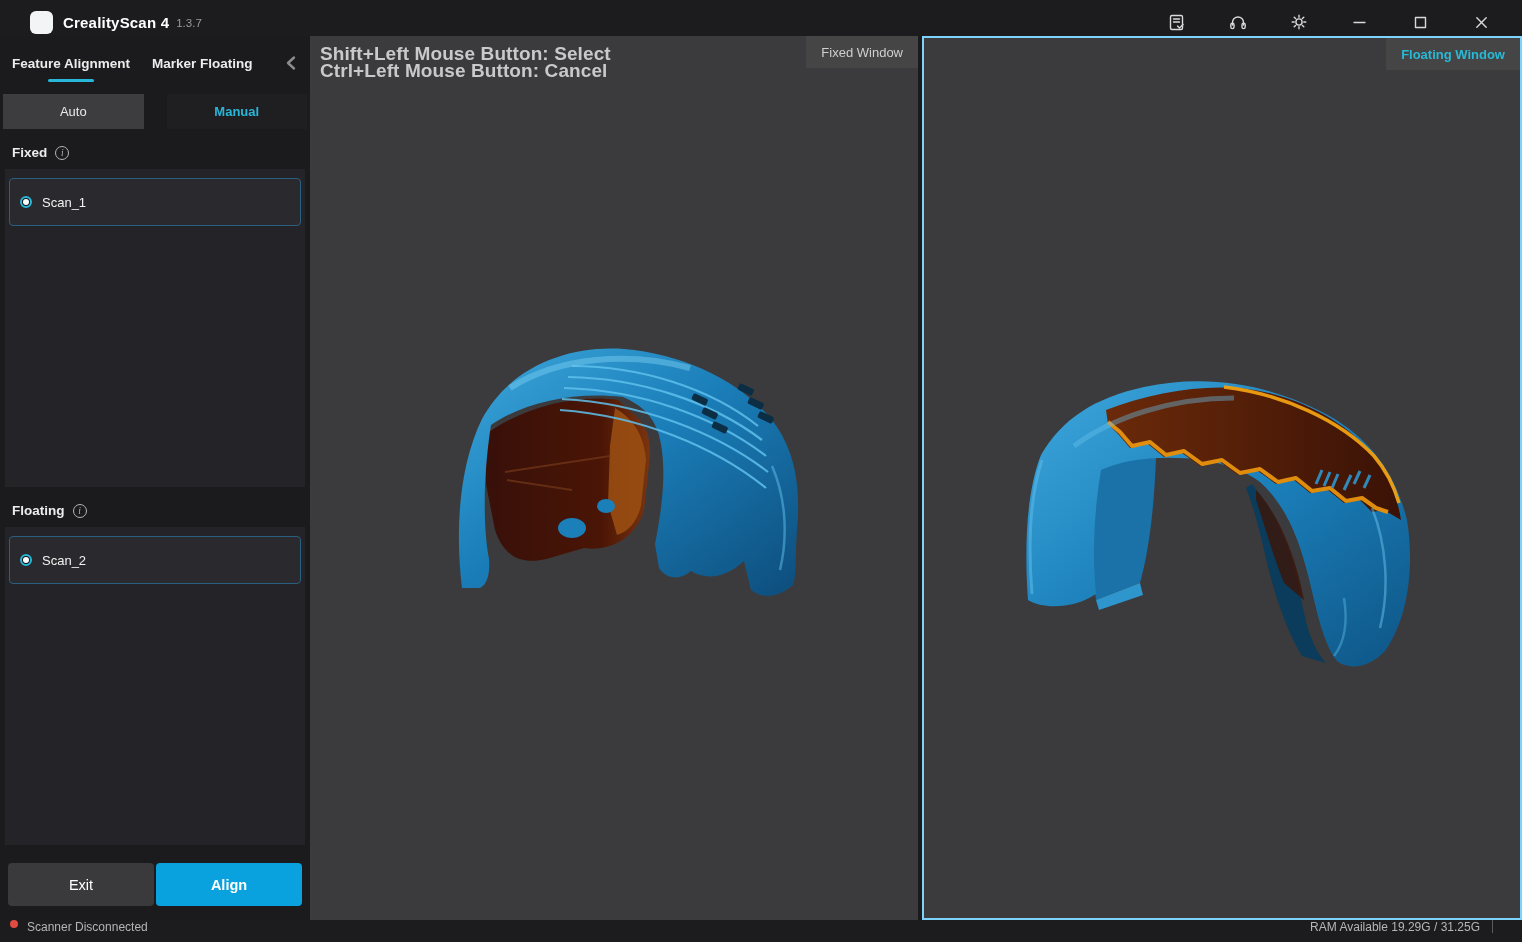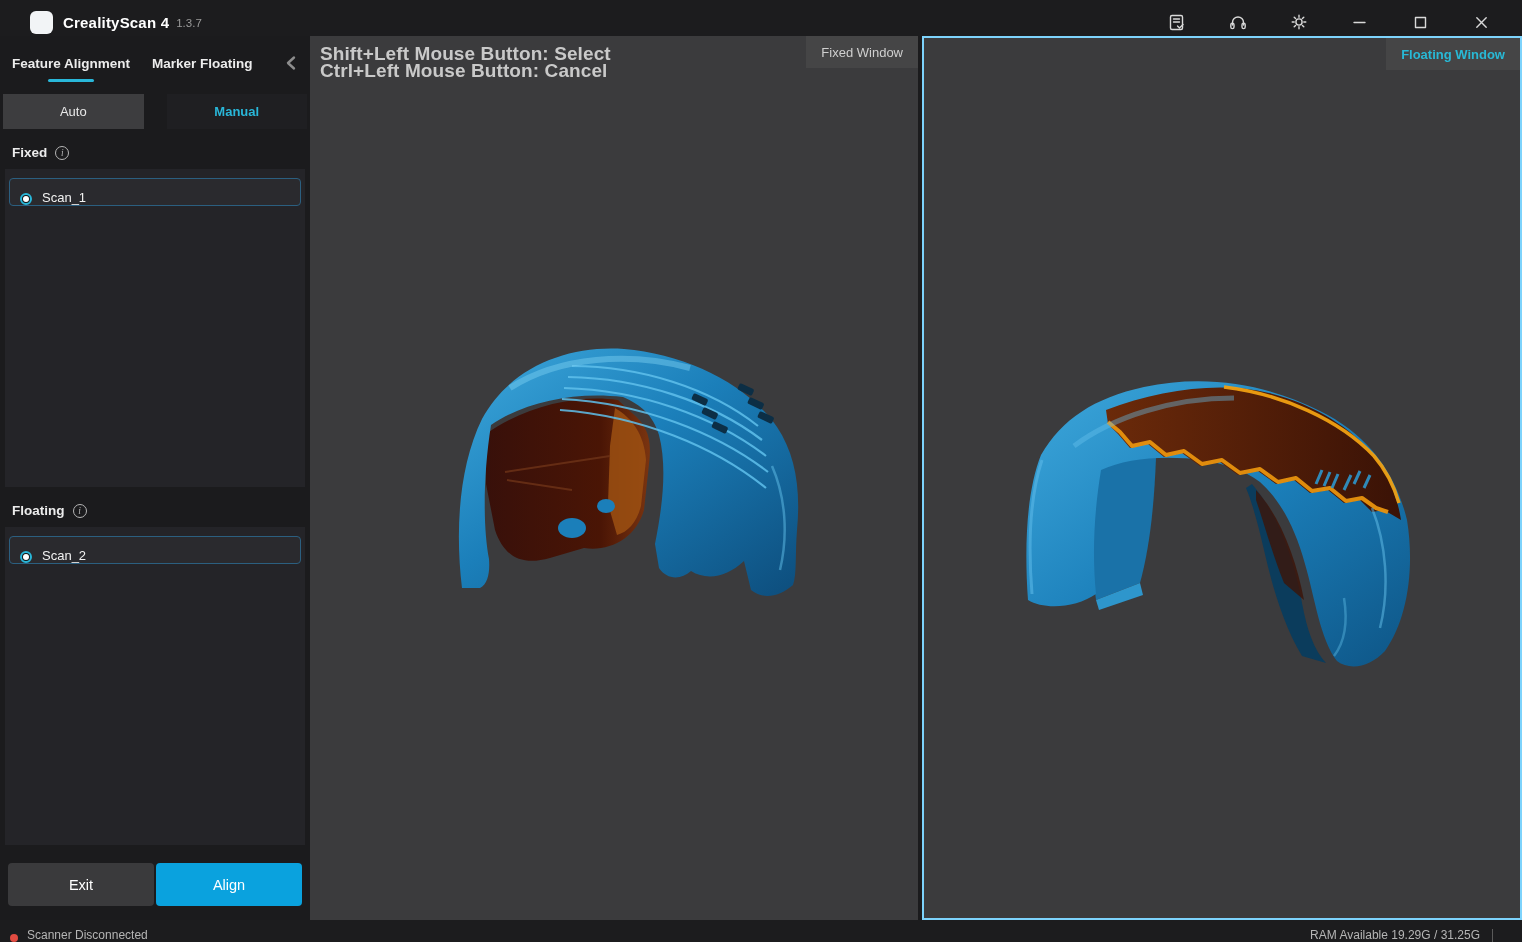--- a/index.html
+++ b/index.html
@@ -34,51 +34,51 @@
   .mode-auto { background:#3d3d3f; color:#e8e8e8; }
   .mode-manual { background:#1f1f22; color:#29b7d9; font-weight:bold; }
 
   .section-label { display:flex; align-items:center; gap:8px; padding:16px 12px 9px;
     color:#ececec; font-size:13.5px; font-weight:bold; flex:none; }
   .info-icon { width:14px; height:14px; border:1px solid #b5b5b5; border-radius:50%;
     color:#b5b5b5; font-size:9.5px; font-weight:normal; display:flex; align-items:center; justify-content:center; }
   .info-icon::after { content:"i"; font-style:italic; font-family:"Liberation Serif",serif; }
 
   .list-panel { background:#242428; margin:0 5px; height:318px; flex:none; padding:9px 4px; }
-  .scan-item { display:flex; align-items:flex-end; gap:10px; height:28px;
+  .scan-item { display:flex; align-items:center; gap:10px; height:48px;
     border:1px solid #2b5f80; border-radius:4px; background:#2a2a2e;
     padding:0 10px; color:#f2f2f2; font-size:13px; }
   .radio { width:12px; height:12px; border-radius:50%; border:2px solid #29b7d9;
     background:#141414; position:relative; flex:none; }
   .radio::after { content:""; position:absolute; left:50%; top:50%; transform:translate(-50%,-50%);
     width:6px; height:6px; border-radius:50%; background:#ffffff; }
 
   .sidebar-footer { margin-top:auto; display:flex; gap:2px; padding:0 8px 14px; flex:none; }
   .btn { flex:1; height:43px; border-radius:4px; display:flex; align-items:center;
     justify-content:center; font-size:14.5px; }
   .btn-exit { background:#3a3a3c; color:#ffffff; }
-  .btn-align { background:#0aa2de; color:#ffffff; font-weight:normal; }
+  .btn-align { background:#0aa2de; color:#ffffff; font-weight:bold; }
 
   
   .main { position:absolute; left:310px; top:36px; right:0; bottom:22px; display:flex; }
   .viewport { position:relative; background:#3b3b3d; overflow:hidden; }
   .vp-fixed { width:608px; flex:none; }
   .vp-gap { width:4px; background:#1b1b1d; flex:none; }
   .vp-floating { flex:1; border:2px solid #7dd3fc; }
   .window-tag { position:absolute; top:0; right:0; height:32px; padding:0 15px;
     display:flex; align-items:center; font-size:13px; background:rgba(255,255,255,.05); z-index:3; }
   .window-tag.fixed { color:#cfcfcf; }
   .window-tag.floating { color:#28b9d6; font-weight:bold; }
   .hints { position:absolute; left:10px; top:9px; font-size:19px; line-height:17px;
     color:#c9c9c9; z-index:3; font-weight:bold; letter-spacing:.1px; }
   .model-svg { position:absolute; left:0; top:0; width:100%; height:100%; }
 
   
   .statusbar { position:absolute; left:0; bottom:0; right:0; height:22px; background:#1c1c1e;
-    display:flex; align-items:flex-end; padding:0 0 0 10px; font-size:12px; color:#b5b5b5; }
+    display:flex; align-items:flex-start; padding:0 0 0 10px; font-size:12px; color:#b5b5b5; }
   .status-dot { width:8px; height:8px; border-radius:50%; background:#e14b41; margin-right:9px; flex:none; }
   .ram-text { margin-left:auto; }
   .status-divider { width:1px; height:13px; background:#5a5a5a; margin:0 29px 0 12px; }
 </style>
 </head>
 <body>
 
 <div class="titlebar">
   <div class="app-icon">
       <i></i>

